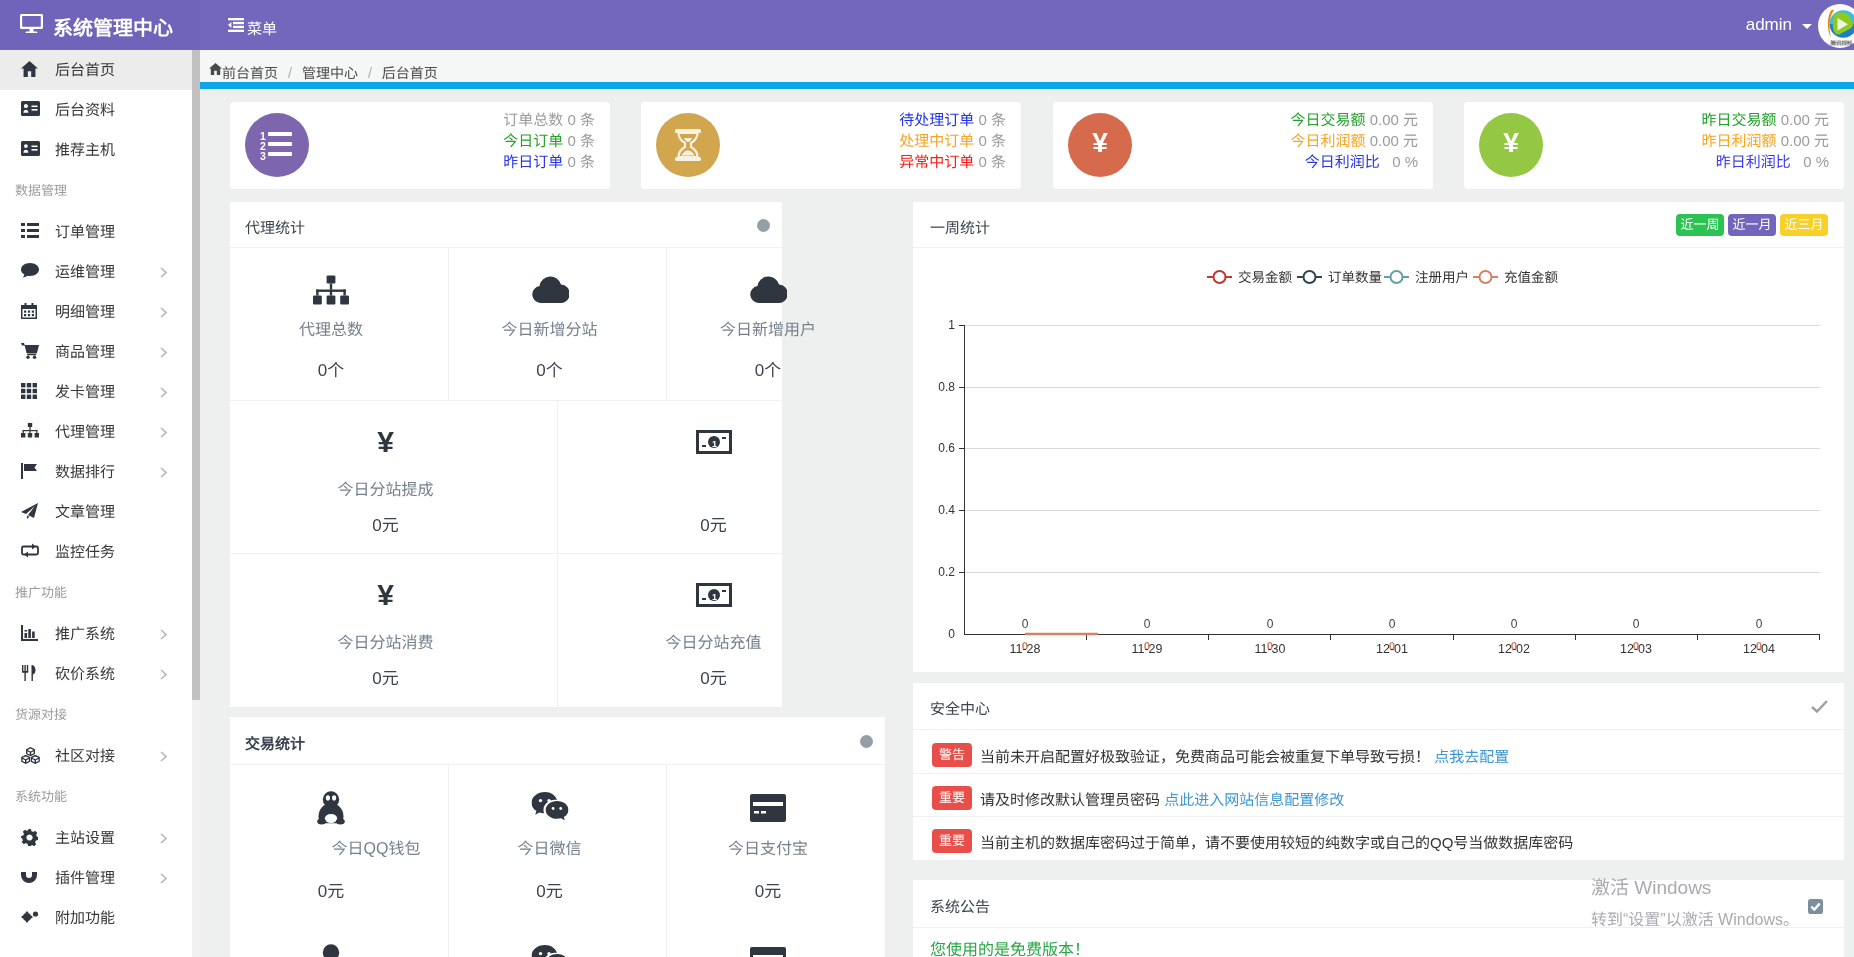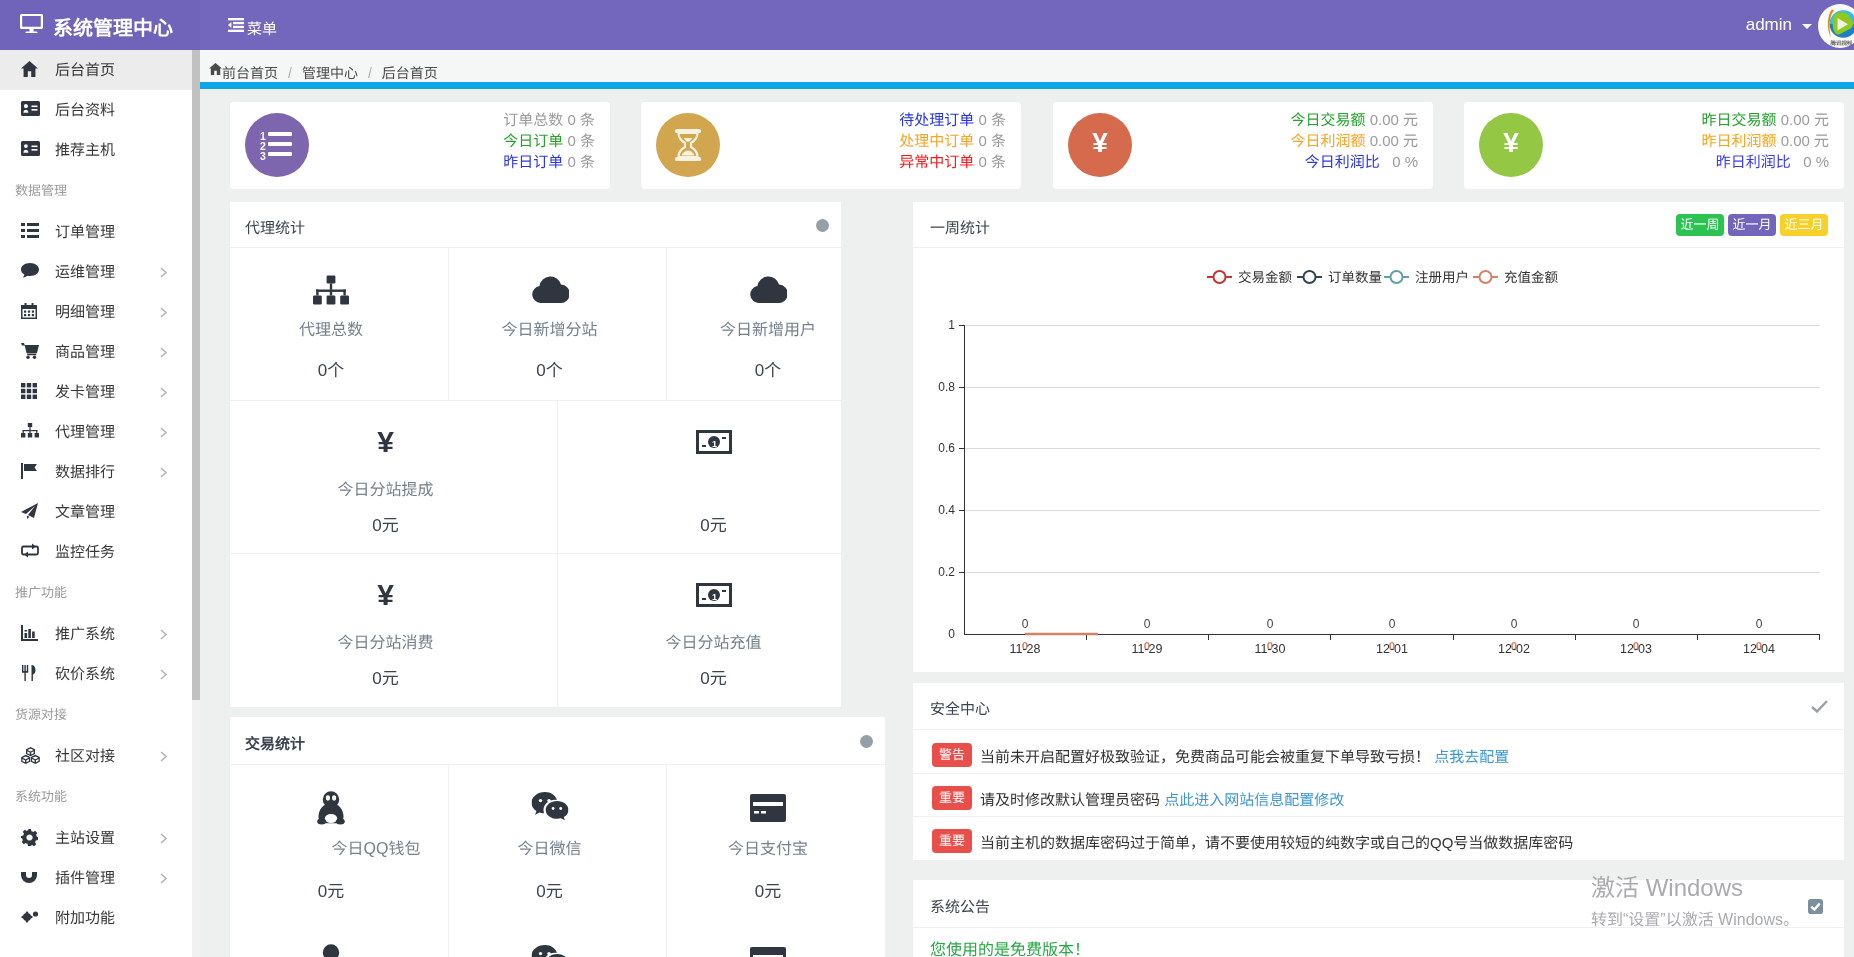--- a/index.html
+++ b/index.html
@@ -49,21 +49,21 @@
 .bordR { border-right:1px solid #f0f0f0; }
 .bordB { border-bottom:1px solid #f0f0f0; }
 
 .cbtn { position:absolute; top:12px; width:48px; height:22px; border-radius:4px; color:#fff; font-size:13px; text-align:center; line-height:22px; }
 
 .srow { position:absolute; left:0; right:0; height:44px; border-bottom:1px solid #f0f0f0; font-size:15px; color:#333; }
 .badge { position:absolute; left:19px; top:13px; width:40px; height:24px; background:#e94f4a; border-radius:4px; color:#fff; font-size:13px; text-align:center; line-height:24px; }
 .srow .sct { position:absolute; left:67px; top:15px; white-space:nowrap; }
 .blue { color:#3e97d1; }
 .wm { position:absolute; left:1591px; top:877px; color:#a9abae; z-index:40; }
-.wm .l1 { font-size:24px; line-height:22px; }
+.wm .l1 { font-size:19px; line-height:22px; }
 .wm .l2 { font-size:16px; margin-top:7px; }
 </style>
 </head>
 <body>
 
 <div class="topbar">
   <div class="logo">
     <svg width="23" height="22" viewBox="0 0 23 22">
         <path fill="#fff" d="M1.5 0h20c0.8 0 1.5 0.7 1.5 1.5v12c0 0.8-0.7 1.5-1.5 1.5h-8v2.5h3.2c0.5 0 0.8 1 0.8 1.5h-12c0-0.5 0.3-1.5 0.8-1.5h3.2v-2.5h-8c-0.8 0-1.5-0.7-1.5-1.5v-12c0-0.8 0.7-1.5 1.5-1.5z M2.2 2v10.8h18.6v-10.8z"></path>
       </svg>
@@ -385,21 +385,21 @@
   <div class="ccirc" style="background:#94c744;">
         <div style="position:absolute;width:100%;text-align:center;top:14px;font-size:28px;font-weight:bold;color:#fff;">¥</div>
       </div>
   <div class="clines">
         <div><span style="color:#23a32c">昨日交易额</span> 0.00 元</div>
         <div><span style="color:#fba41d">昨日利润额</span> 0.00 元</div>
         <div><span style="color:#3a3af5">昨日利润比</span> &nbsp;&nbsp;0 %</div>
       </div>
 </div>
 
-<div class="panel" style="left:230px;top:202px;width:611px;height:505px;">
+<div class="panel" style="left:230px;top:202px;width:552px;height:505px;">
   <div class="phead">
         <span class="t" style="left:15px;">代理统计</span>
         <span class="pdot" style="right:12px;"></span>
       </div>
   <div class="cell bordR bordB" style="left:0;top:46px;width:219px;height:153px;">
     <svg class="ic" width="36" height="31" viewBox="0 0 18 15" style="top:27px;">
           <g fill="#2f3640">
             <rect x="6.8" y="0" width="4.4" height="4" rx="0.6"></rect>
             <rect x="0" y="10" width="4.4" height="4.5" rx="0.6"></rect>
             <rect x="6.8" y="10" width="4.4" height="4.5" rx="0.6"></rect>

